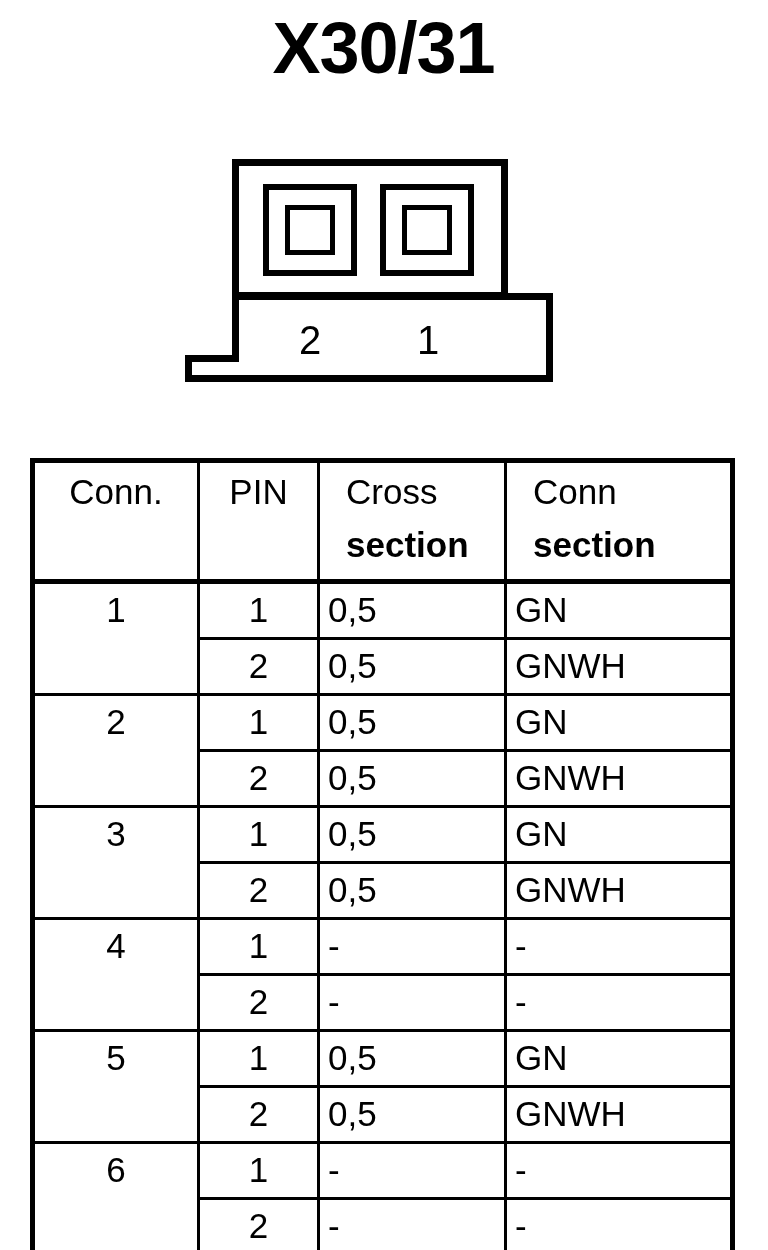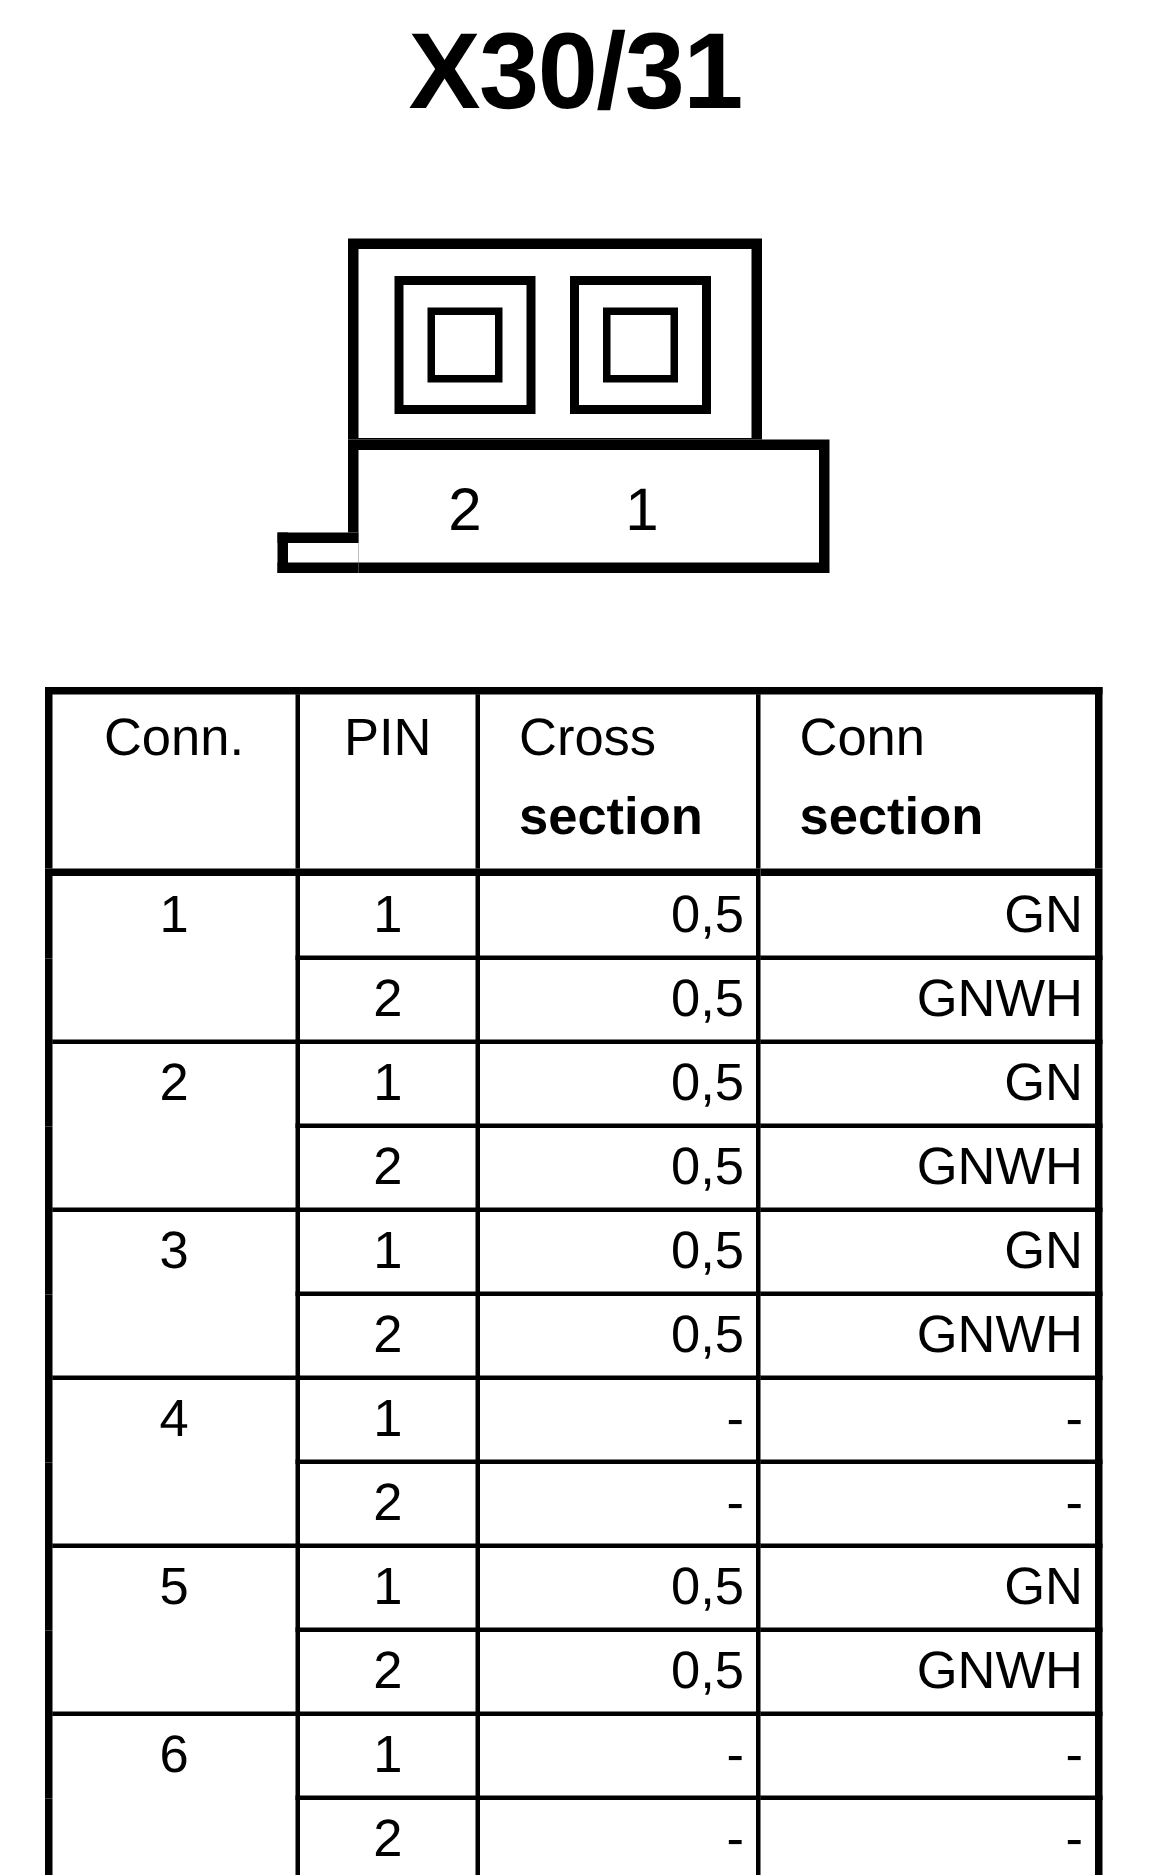--- a/index.html
+++ b/index.html
@@ -154,21 +154,21 @@
     line-height: 51px;
     padding: 0 8px;
   }
   td.conn-cell {
     text-align: center;
     vertical-align: top;
     border-bottom-width: 5px;
     border-top-width: 5px;
   }
   td.pin-cell { text-align: center; }
-  td.cross-cell, td.colors-cell { text-align: right; }
+  td.cross-cell, td.colors-cell { text-align: left; }
 
   
   tr.group-start > td { border-top-width: 5px; }
   tr.group-end   > td { border-bottom-width: 5px; }
 </style>
 </head>
 <body>
 
 <div id="page-title">X30/31</div>
 

